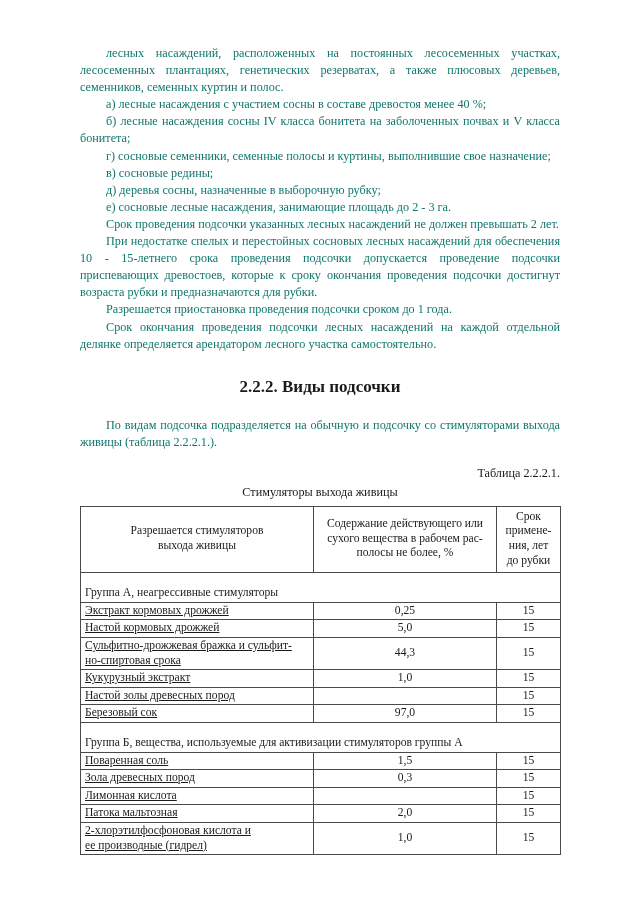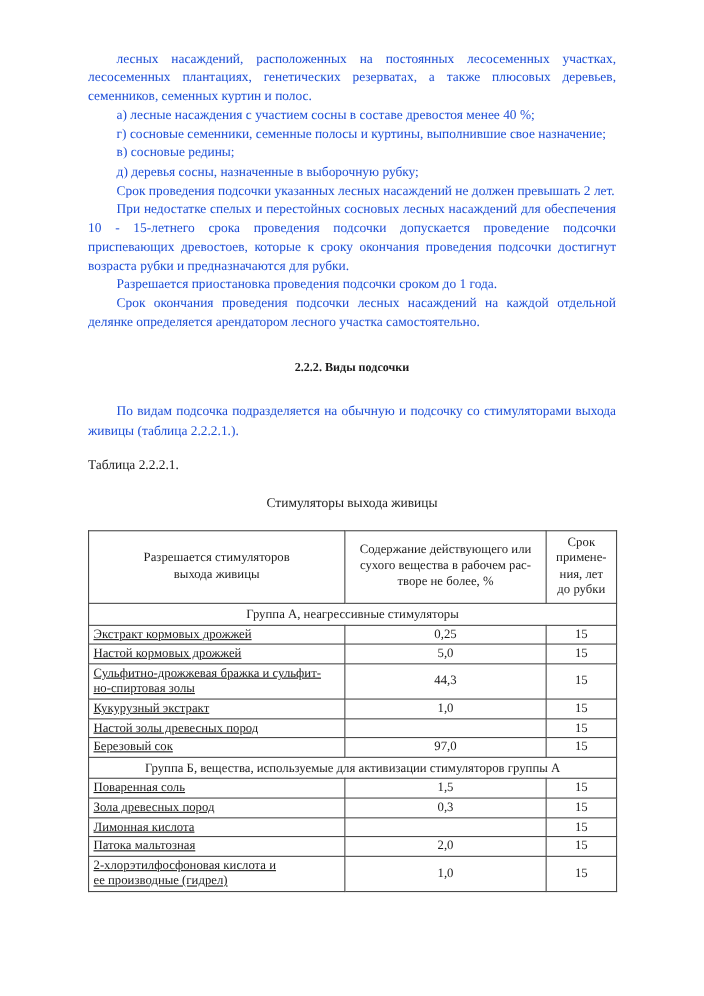--- a/index.html
+++ b/index.html
@@ -36,44 +36,44 @@
     left: 80px;
     top: 45px;
     width: 480px;
   }
   p.para {
     margin: 0;
     font-size: 12.2px;
     line-height: 17.1px;
     text-align: justify;
     text-indent: 26px;
-    color: #1d4ed8;
+    color: #0f766e;
     hyphens: manual;
   }
   .heading {
     margin: 0;
     padding-top: 25px;
     padding-bottom: 0;
-    font-size: 11px;
+    font-size: 17px;
     line-height: 17px;
     font-weight: bold;
     text-align: center;
   }
   .after-heading {
     padding-top: 22px;
   }
   .tbl-label {
     margin: 0;
     padding-top: 14px;
     font-size: 12.2px;
     line-height: 17px;
-    text-align: left;
+    text-align: right;
   }
   .tbl-title {
-    margin: 16px;
+    margin: 0;
     padding-top: 2px;
     font-size: 12.2px;
     line-height: 17px;
     text-align: center;
   }
   table.stim {
     border-collapse: collapse;
     width: 480px;
     margin-top: 5px;
     table-layout: fixed;
@@ -94,45 +94,47 @@
   }
   td.name {
     text-align: left;
     padding-left: 5px;
     text-decoration: underline;
   }
   td.val, td.term {
     text-align: center;
   }
   tr.group td {
-    text-align: center;
-    padding-top: 3px;
+    text-align: left;
+    padding-top: 13px;
     padding-bottom: 1px;
     margin-top: 40px;
   }
   col.c1 { width: 233px; }
   col.c2 { width: 183px; }
   col.c3 { width: 64px; }
   .two-line-name {
     line-height: 14.6px;
   }
 </style>
 </head>
 <body>
 
 <div class="page">
 
 
   <div class="body-block">
 
     <p class="para">лесных насаждений, расположенных на постоянных лесосеменных участках, лесосеменных плантациях, генетических резерватах, а также плюсовых деревьев, семенников, семенных куртин и полос.</p>
     <p class="para">а) лесные насаждения с участием сосны в составе древостоя менее 40 %;</p>
+    <p class="para">б) лесные насаждения сосны IV класса бонитета на заболоченных почвах и V класса бонитета;</p>
     <p class="para">г) сосновые семенники, семенные полосы и куртины, выполнившие свое назначение;</p>
     <p class="para">в) сосновые редины;</p>
     <p class="para">д) деревья сосны, назначенные в выборочную рубку;</p>
+    <p class="para">е) сосновые лесные насаждения, занимающие площадь до 2 - 3 га.</p>
     <p class="para">Срок проведения подсочки указанных лесных насаждений не должен превышать 2 лет.</p>
     <p class="para">При недостатке спелых и перестойных сосновых лесных насаждений для обеспечения 10 - 15-летнего срока проведения подсочки допускается проведение подсочки приспевающих древостоев, которые к сроку окончания проведения подсочки достигнут возраста рубки и предназначаются для рубки.</p>
     <p class="para">Разрешается приостановка проведения подсочки сроком до 1 года.</p>
     <p class="para">Срок окончания проведения подсочки лесных насаждений на каждой отдельной делянке определяется арендатором лесного участка самостоятельно.</p>
 
     <h2 class="heading">2.2.2. Виды подсочки</h2>
 
     <p class="para after-heading">По видам подсочка подразделяется на обычную и подсочку со стимуляторами выхода живицы (таблица 2.2.2.1.).</p>
 
     <p class="tbl-label">Таблица 2.2.2.1.</p>
@@ -146,21 +148,21 @@
       </colgroup>
       <thead>
         <tr>
           <th>
             <span>Разрешается стимуляторов</span><br>
             <span>выхода живицы</span>
           </th>
           <th>
             <span>Содержание действующего или</span><br>
             <span>сухого вещества в рабочем рас-</span><br>
-            <span>творе  не более, %</span>
+            <span>полосы  не более, %</span>
           </th>
           <th>
             <span>Срок примене-</span><br>
             <span>ния, лет до рубки</span>
           </th>
         </tr>
       </thead>
       <tbody>
 
         <tr class="group">
@@ -175,21 +177,21 @@
 
         <tr>
           <td class="name">Настой кормовых дрожжей</td>
           <td class="val">5,0</td>
           <td class="term">15</td>
         </tr>
 
         <tr>
           <td class="name two-line-name">
             <span>Сульфитно-дрожжевая бражка и  сульфит-</span><br>
-            <span>но-спиртовая золы</span>
+            <span>но-спиртовая срока</span>
           </td>
           <td class="val">44,3</td>
           <td class="term">15</td>
         </tr>
 
         <tr>
           <td class="name">Кукурузный экстракт</td>
           <td class="val">1,0</td>
           <td class="term">15</td>
         </tr>

